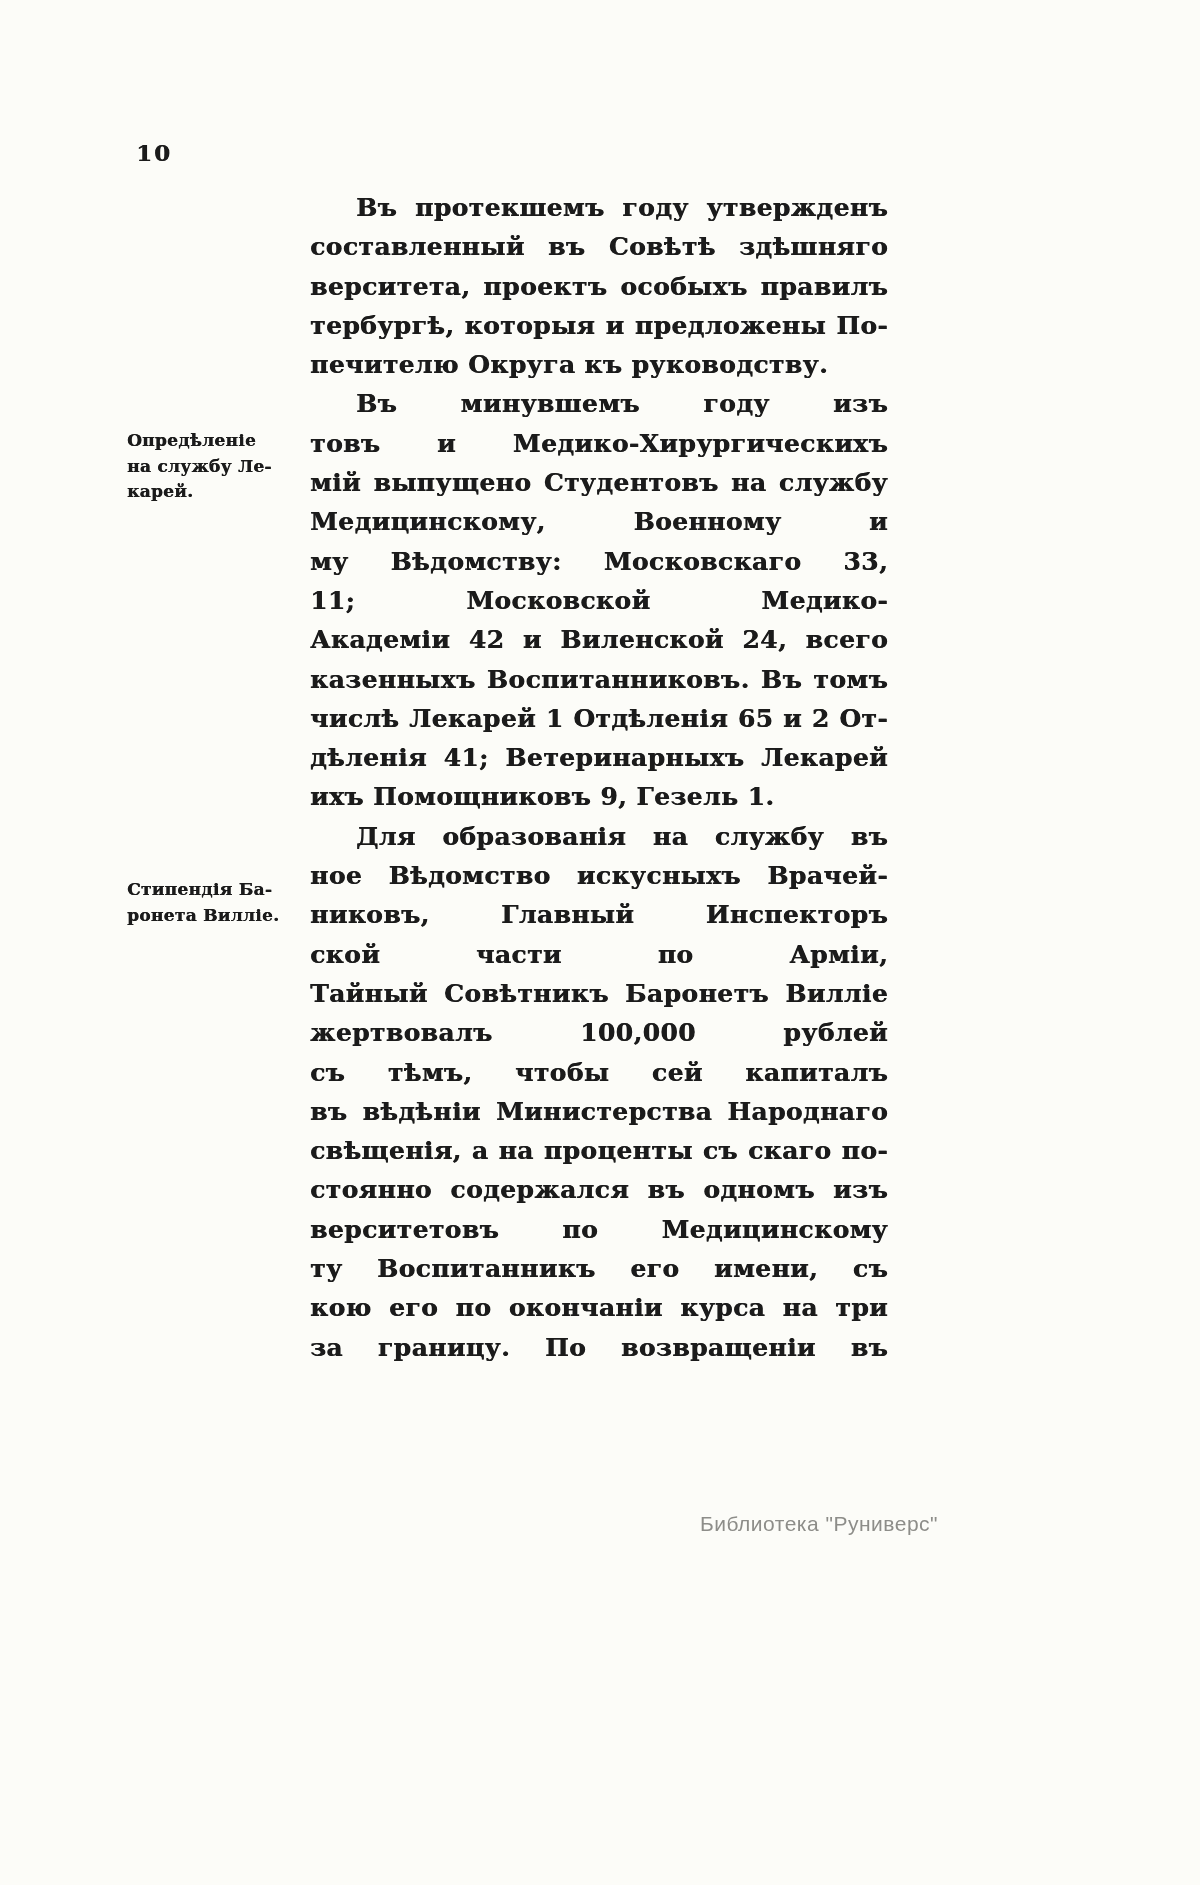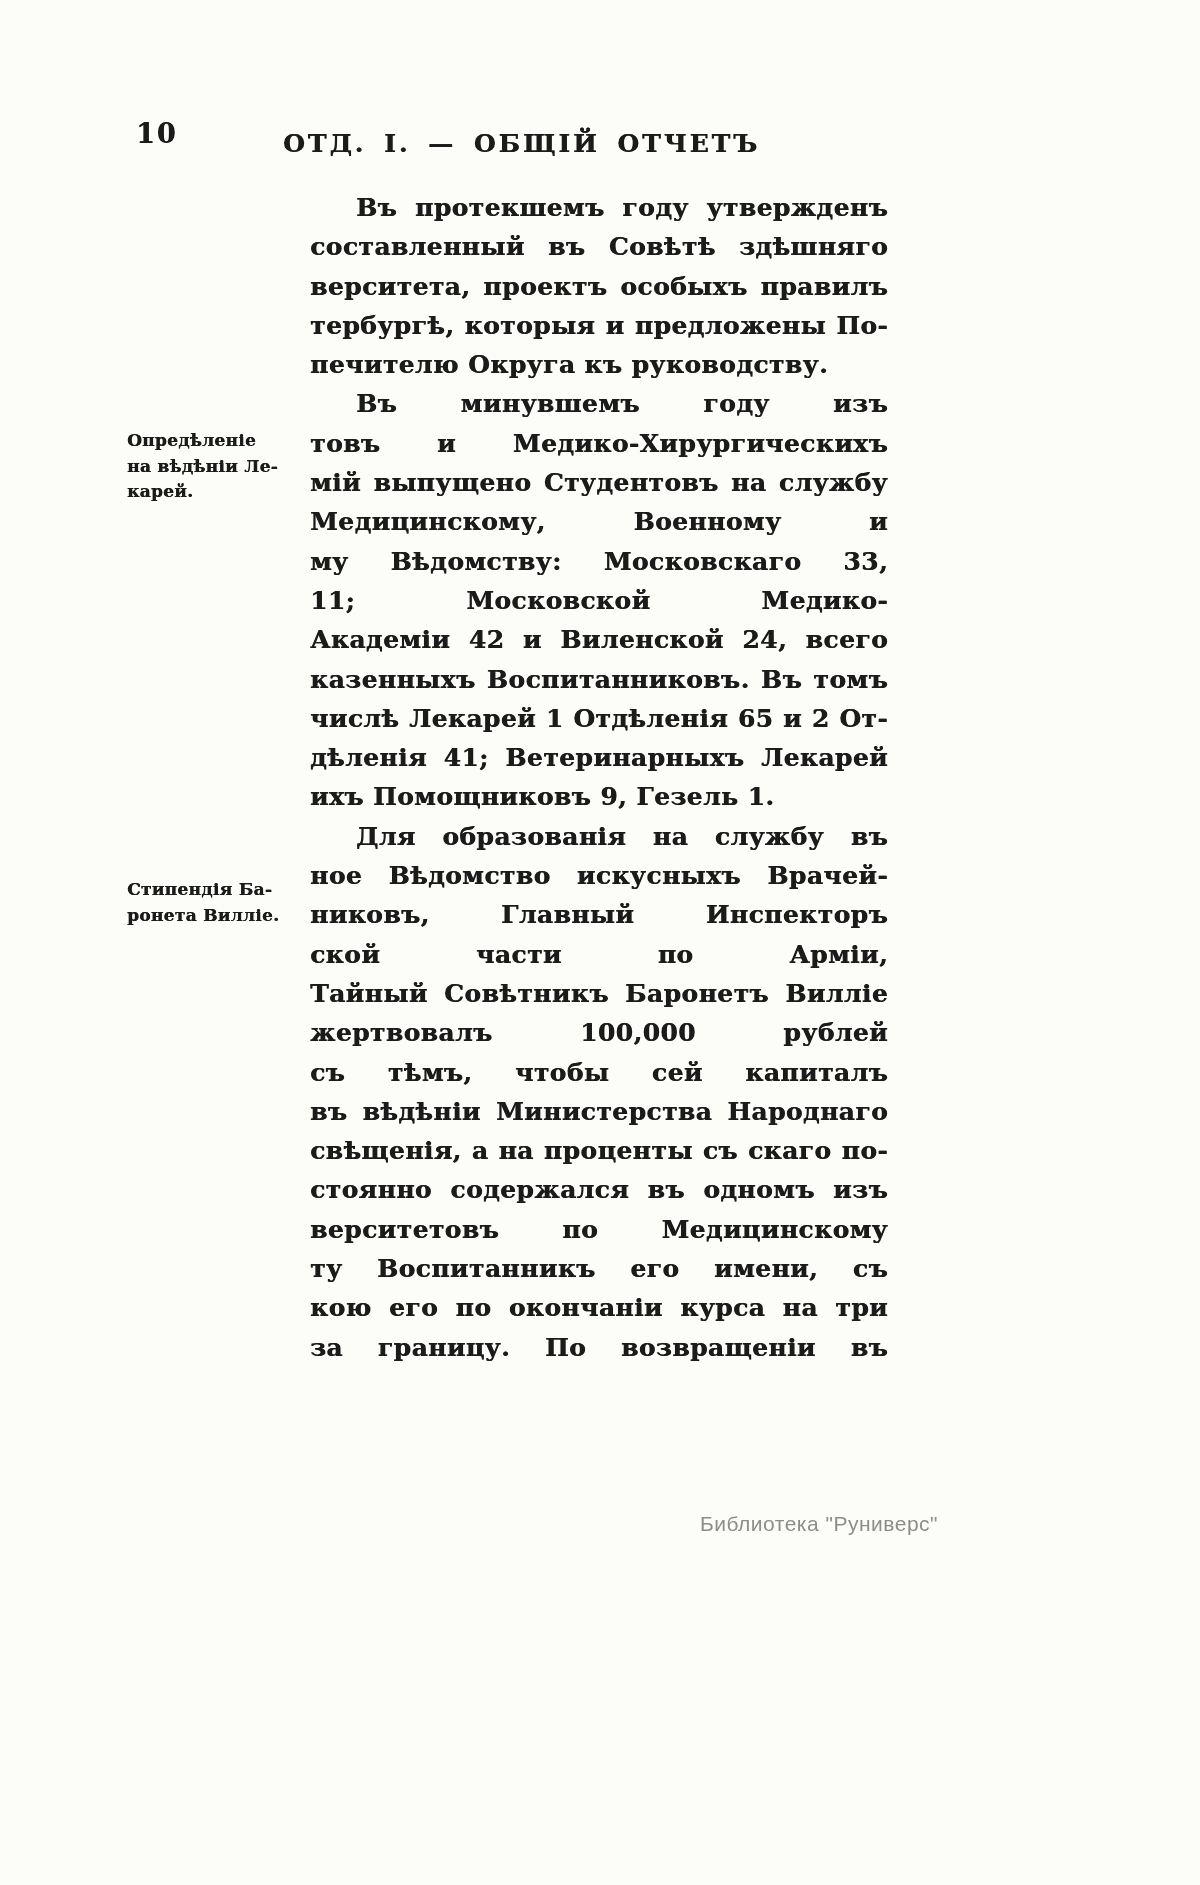--- a/index.html
+++ b/index.html
@@ -12,22 +12,22 @@
     height: 1885px;
     background: var(--paper, #fcfcf8);
     color: var(--ink, #1b1b1b);
     font-family: "DejaVu Serif", serif;
     overflow: hidden;
   }
 
   .page-number {
     position: absolute;
     left: 136px;
-    top: 118px;
-    font-size: 27px;
+    top: 139px;
+    font-size: 23px;
     font-weight: 700;
     letter-spacing: 2px;
     text-shadow: 0.4px 0 currentColor;
     text-align: right;
   }
 
   .running-header {
     position: absolute;
     left: 283px;
     top: 129px;
@@ -85,25 +85,24 @@
     letter-spacing: 0.5px;
   }
 </style>
 </head>
 <body>
 
 <div class="page">
 
   <div class="page-number">10</div>
 
-  <div class="running-header">ОТД. I. — ОБЩІЙ ОТЧЕТЪ</div>
 
   <div class="margin-note note-1">
       <div>Опредѣленіе</div>
-      <div>на вѣдѣніи Ле-</div>
+      <div>на службу Ле-</div>
       <div>карей.</div>
     </div>
 
   <div class="margin-note note-2">
       <div>Стипендія Ба-</div>
       <div>ронета Вилліе.</div>
     </div>
 
   <div class="text-column">
       <div class="paragraph">

